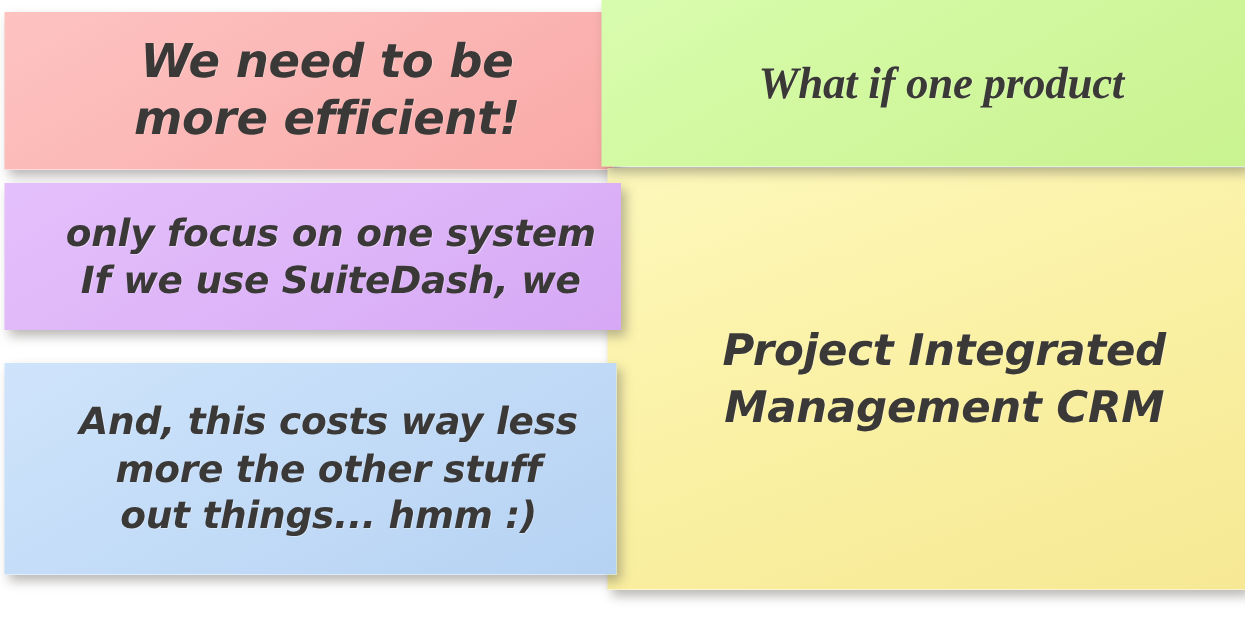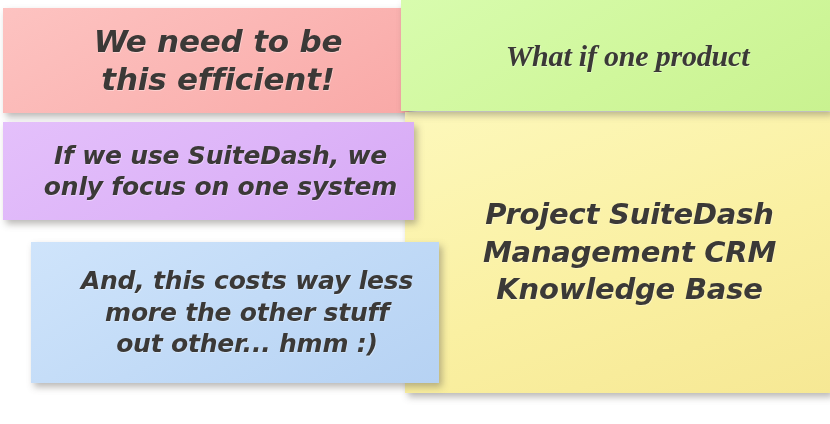--- a/index.html
+++ b/index.html
@@ -97,47 +97,45 @@
   
   #note-blue {
     left: 3px;
     top: 242px;
     width: 408px;
     height: 141px;
     background: linear-gradient(150deg, #cfe4fb 0%, #c2dbf7 50%, #b6d2f3 100%);
     z-index: 5;
     font-size: 25px;
     line-height: 1.26;
-    margin-left: 28px;
   }
 </style>
 </head>
 <body>
 
 <div id="board">
 
   <div class="note" id="note-pink">
     <span class="line">We need to be</span>
-    <span class="line">this efficient!</span>
+    <span class="line">more efficient!</span>
   </div>
 
   <div class="note" id="note-green">
     <span class="line">What if one product</span>
   </div>
 
   <div class="note" id="note-yellow">
-    <span class="line">Project SuiteDash</span>
+    <span class="line">Project Integrated</span>
     <span class="line">Management CRM</span>
-    <span class="line">Knowledge Base</span>
   </div>
 
   <div class="note" id="note-purple">
+    <span class="line">only focus on one system</span>
     <span class="line">If we use SuiteDash, we</span>
-    <span class="line">only focus on one system</span>
   </div>
 
   <div class="note" id="note-blue">
     <span class="line">And, this costs way less</span>
     <span class="line">more the other stuff</span>
-    <span class="line">out other... hmm :)</span>
+    <span class="line">out things... hmm :)</span>
   </div>
 
 </div>
 
 </body></html>

